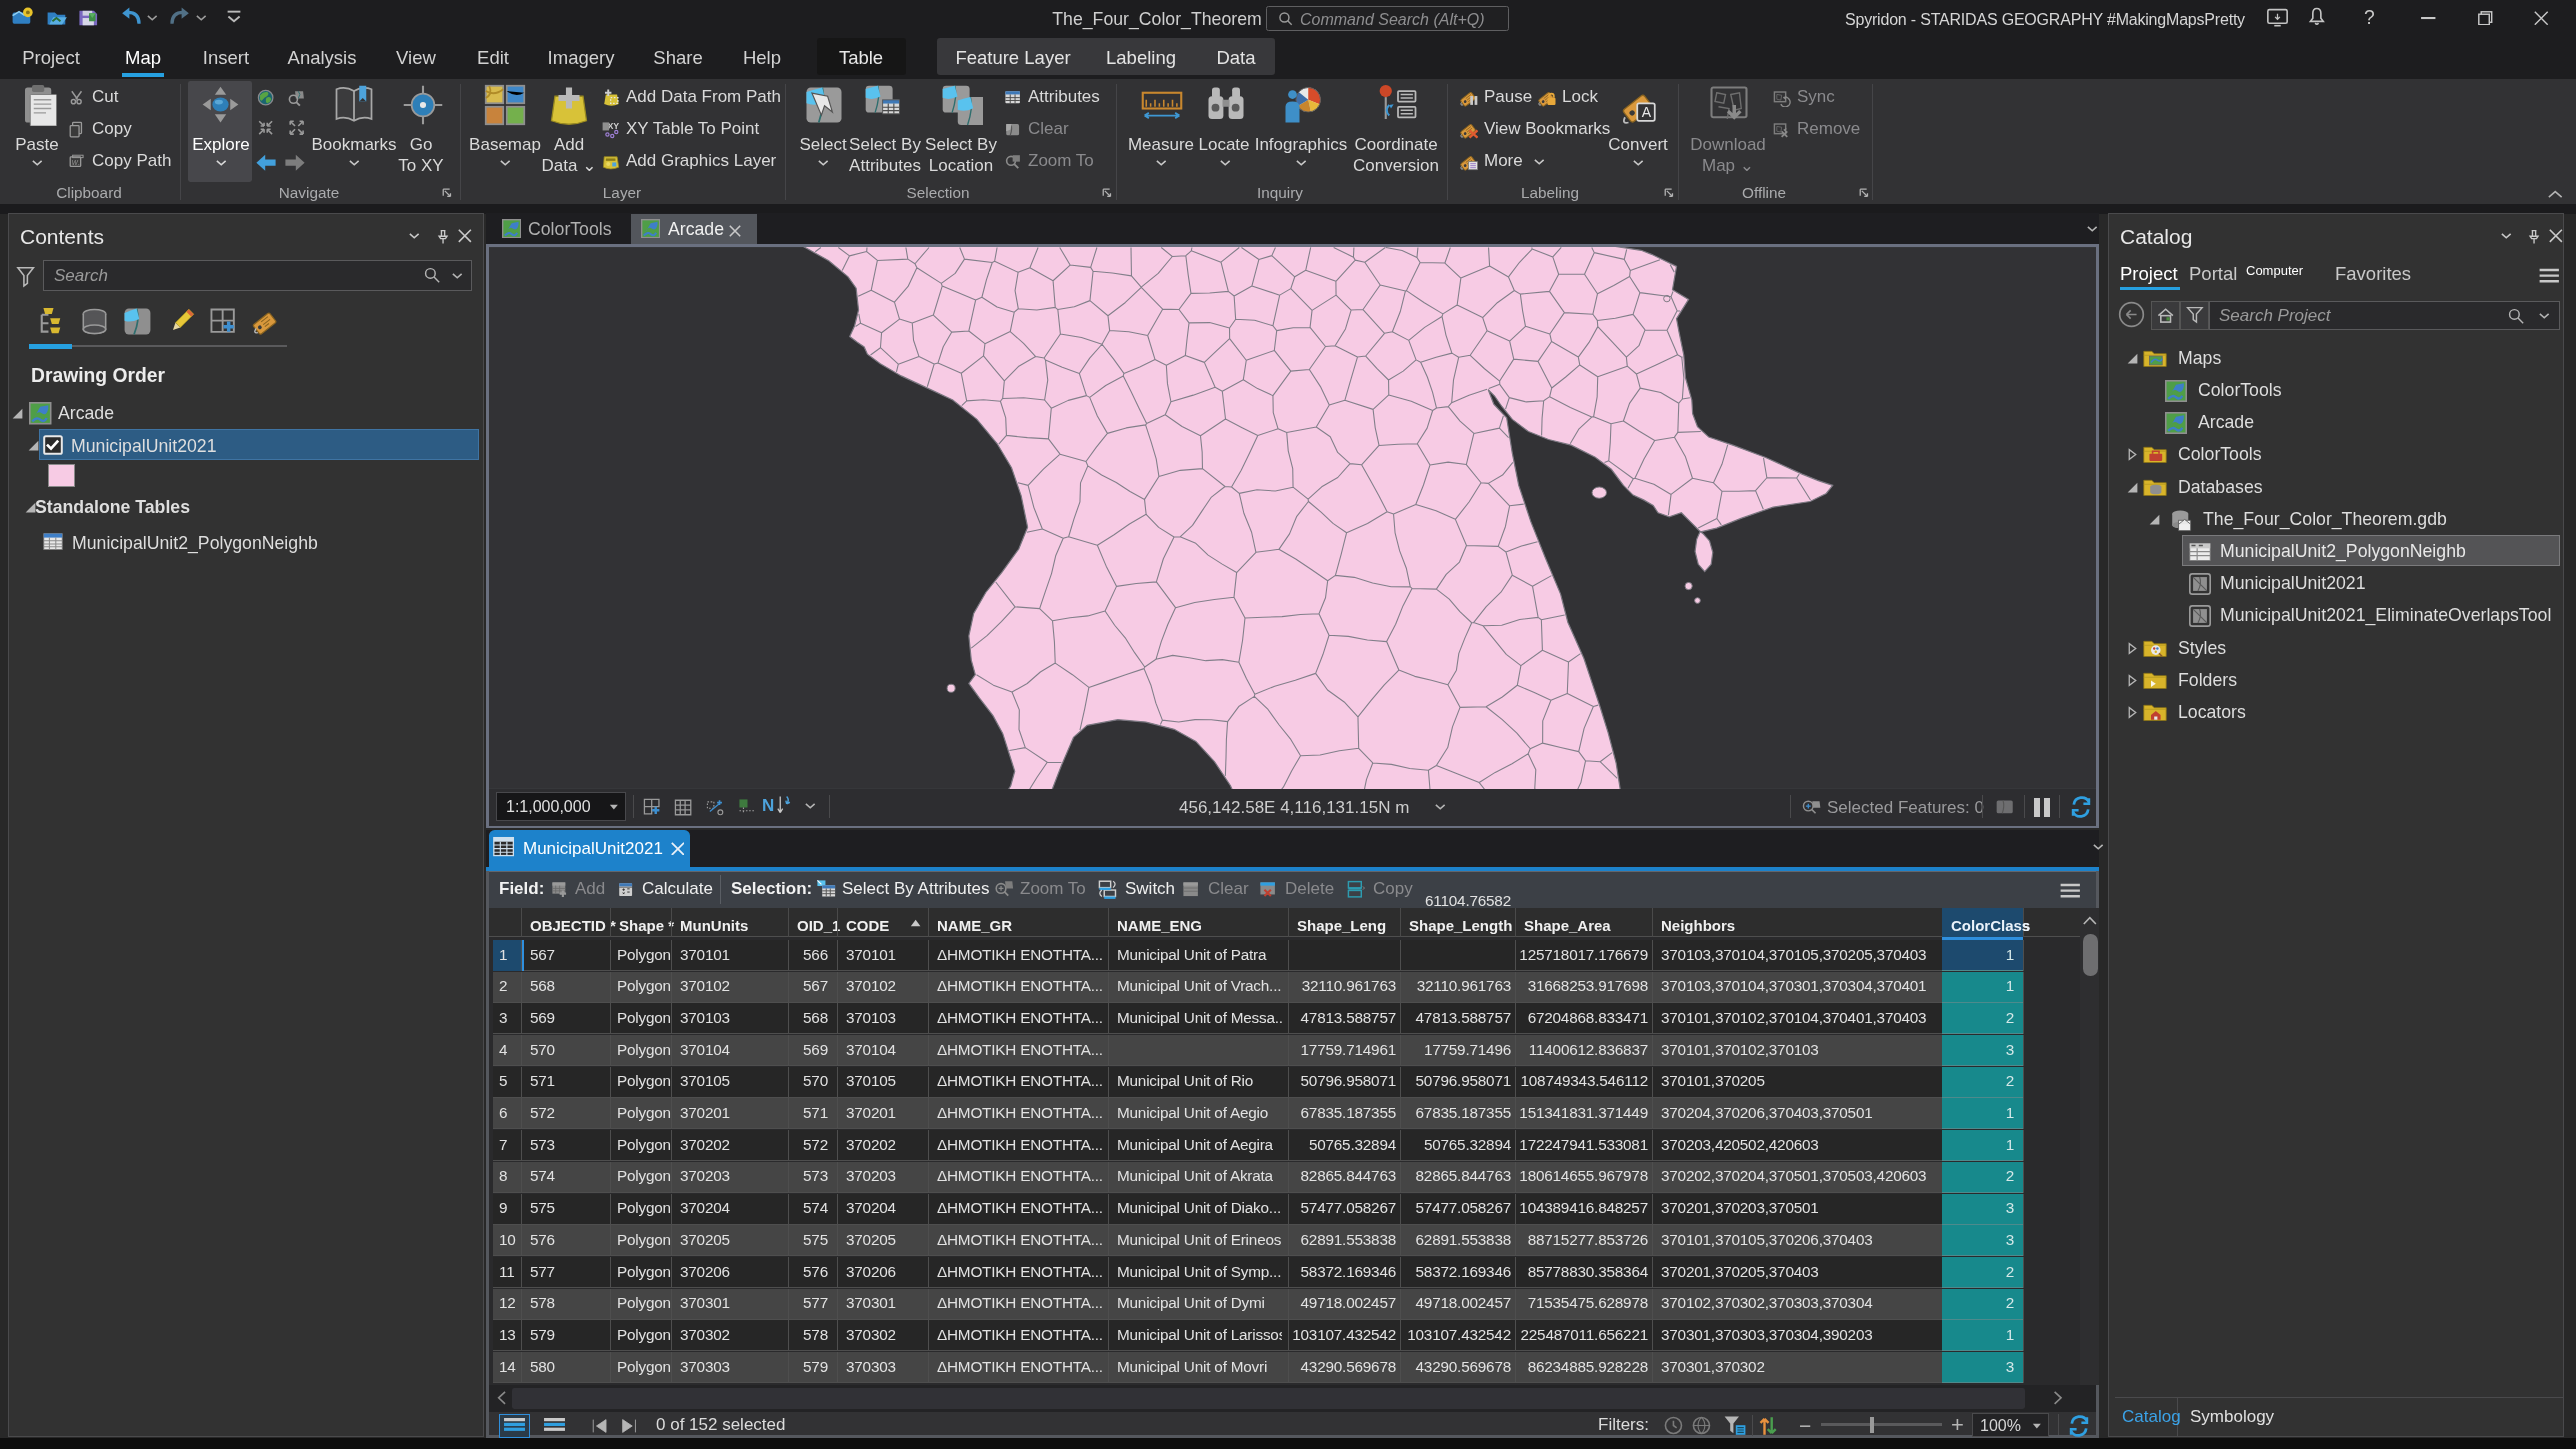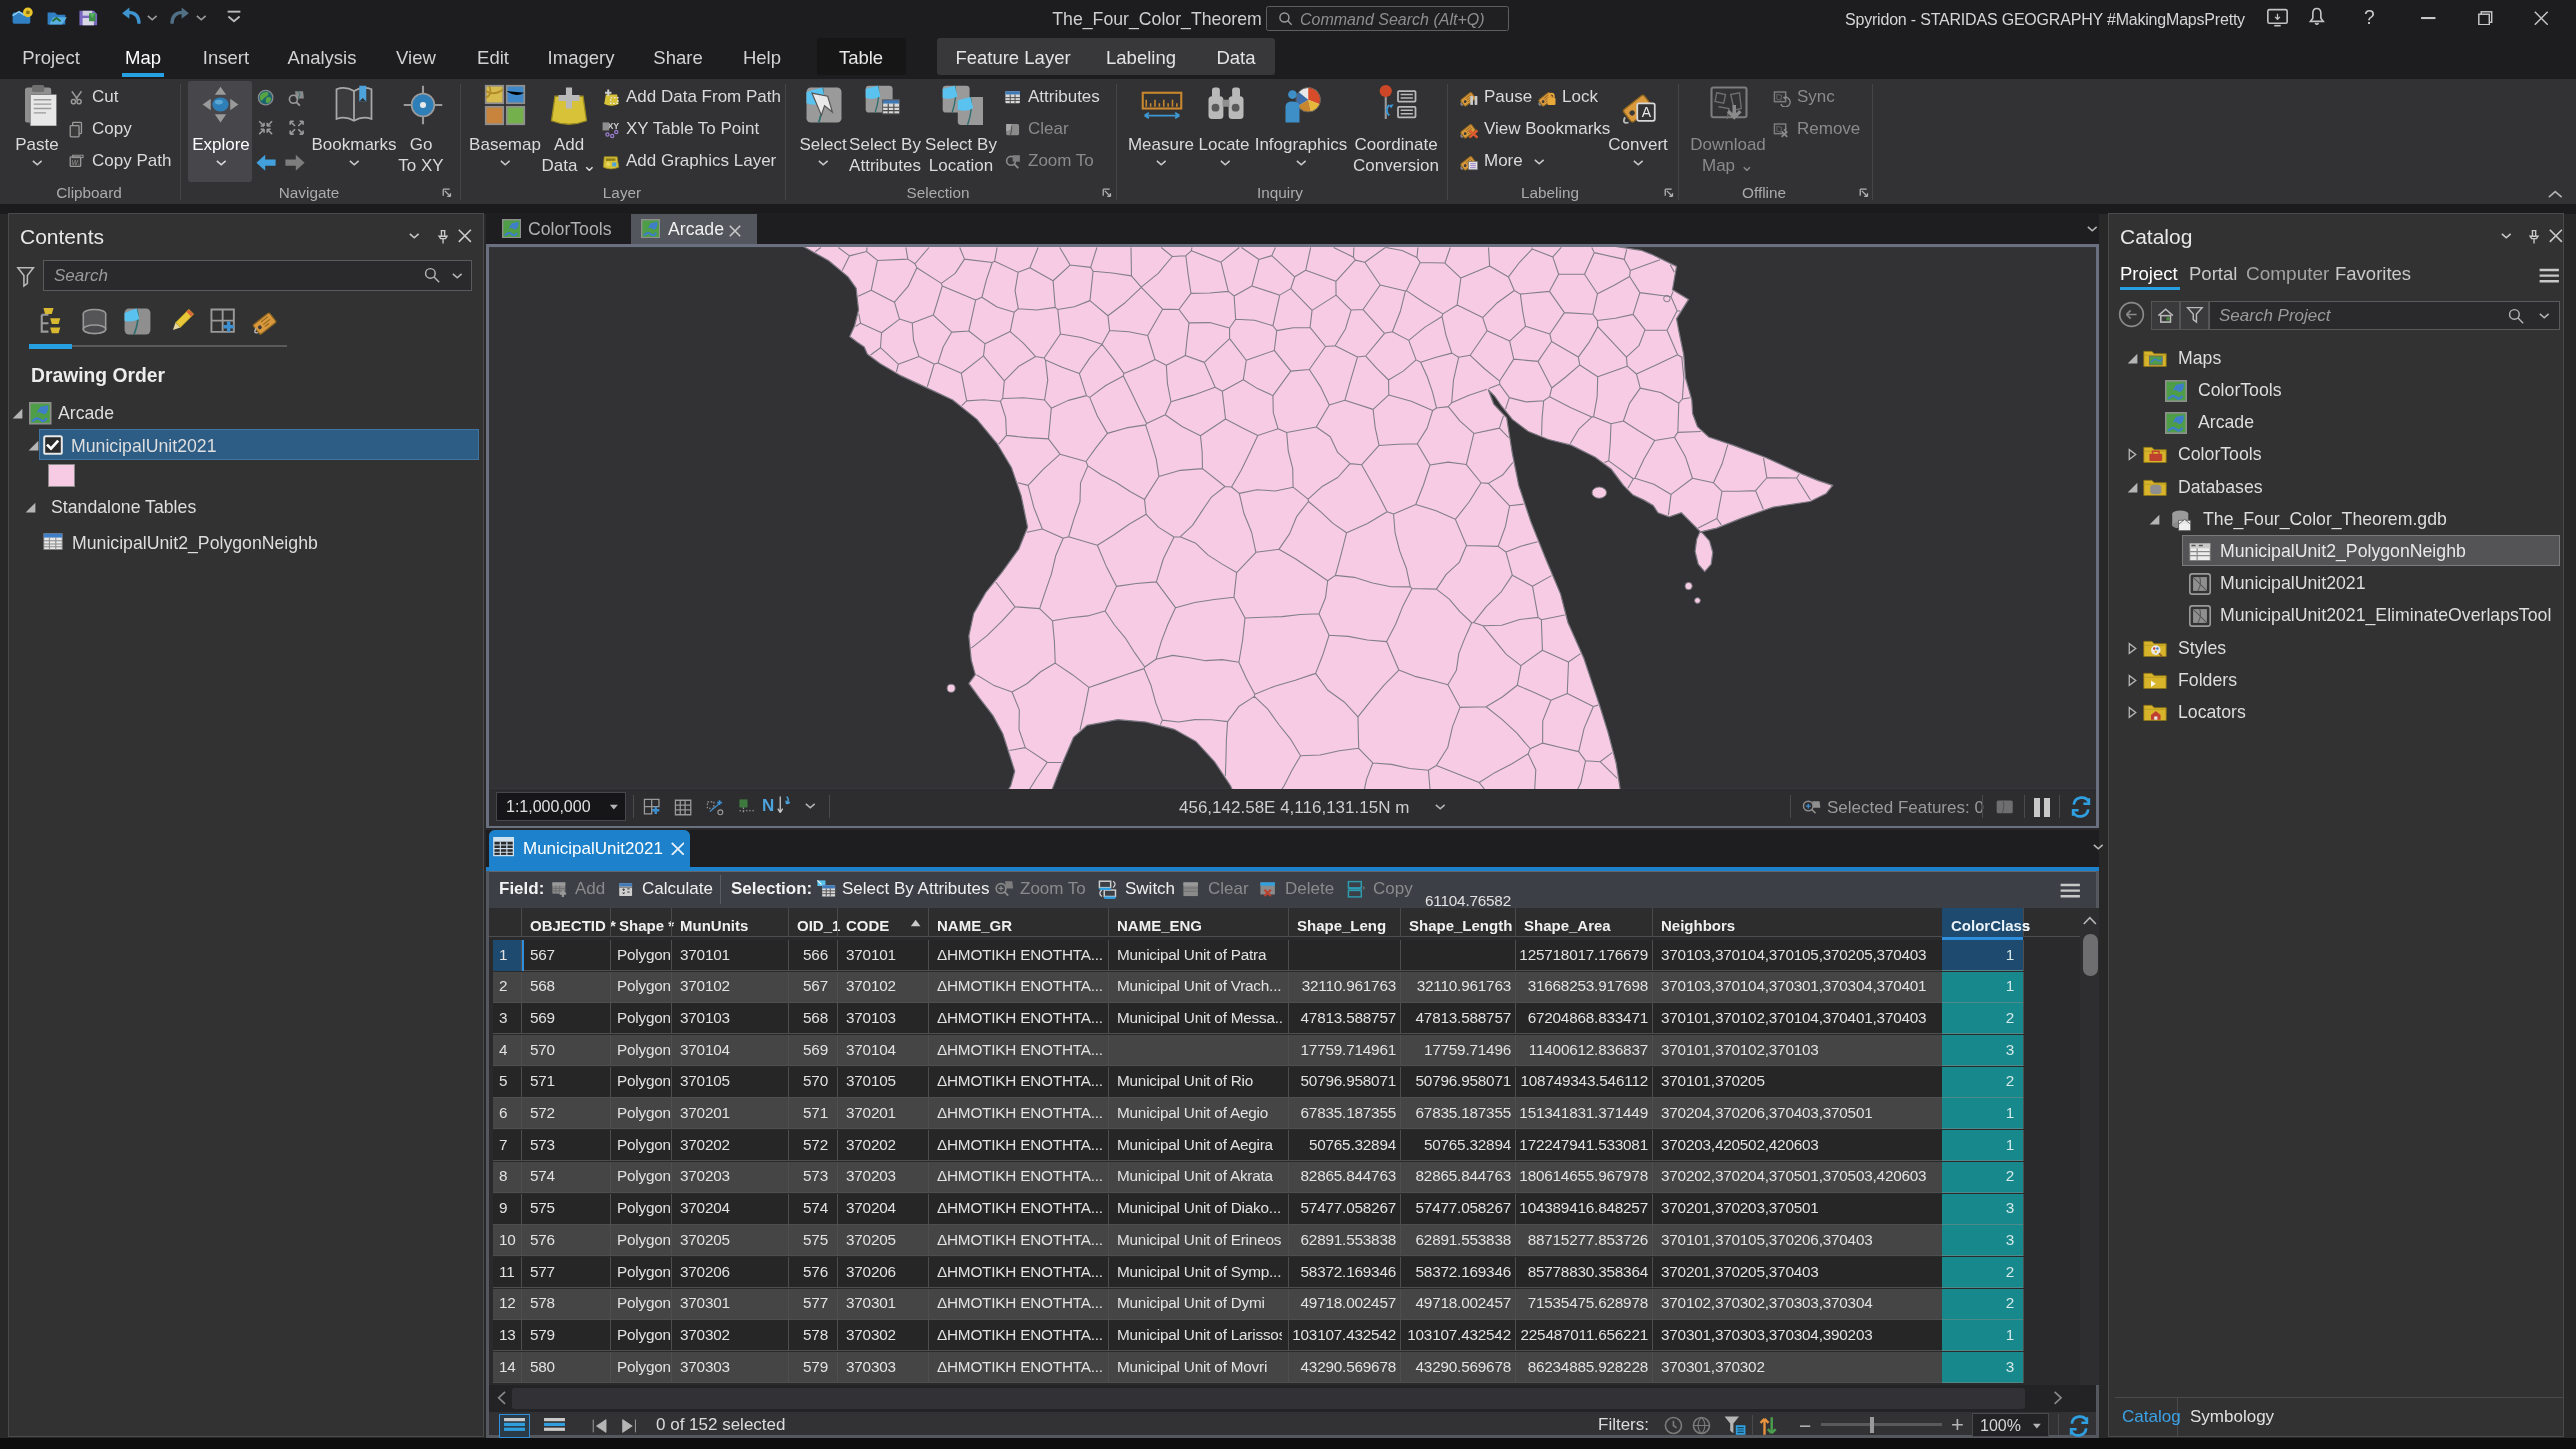--- a/index.html
+++ b/index.html
@@ -530,21 +530,21 @@
   </svg>
 <svg style="position:absolute;left:43px;top:435px" width="20" height="20" viewBox="0 0 25 25">
     <rect x="1.5" y="1.5" width="22" height="22" rx="2" fill="#2a2a2a" stroke="#e8e8e8" stroke-width="2.5"></rect>
     <path d="M5 12 l5 5 9 -10" stroke="#fff" stroke-width="3.4" fill="none"></path>
   </svg>
 <div class="treetxt" style="left:71px;top:436px">MunicipalUnit2021</div>
 <div class="abs" style="left:48px;top:464px;width:26.6px;height:22.5px;background:#f7cbe4;border:0.8px solid #8a8a8a"></div>
 <svg style="position:absolute;left:24px;top:501px" width="13" height="13" viewBox="0 0 16 16">
     <path d="M14 2 V14 H2 Z" fill="#b5b5b5"></path>
   </svg>
-<div class="treetxt" style="left:51px;top:497px;font-weight:normal">Standalone Tables</div>
+<div class="treetxt" style="left:35px;top:497px;font-weight:bold">Standalone Tables</div>
 <svg style="position:absolute;left:43px;top:532px" width="20" height="20" viewBox="0 0 25 25">
     <rect x="1" y="2" width="23" height="20" fill="#e8e8e8" stroke="#777"></rect>
     <rect x="1" y="2" width="23" height="5" fill="#3e7fc8"></rect>
     <path d="M1 11 h23 M1 15 h23 M1 18.5 h23 M8 7 v15 M16 7 v15" stroke="#8a8a8a" stroke-width="1.3"></path>
   </svg>
 <div class="treetxt" style="left:72px;top:533px">MunicipalUnit2_PolygonNeighb</div>
 <div class="abs" style="left:486px;top:213px;width:1613px;height:31px;background:#1e1e21"></div>
 <svg style="position:absolute;left:502px;top:219px" width="19.3" height="19.3" viewBox="0 0 28 28">
     <rect x="1" y="1" width="26" height="26" fill="#4f9e47" stroke="#8f8f8f" stroke-width="2"></rect>
     <path d="M6 20 Q10 10 16 14 Q22 18 24 8 L24 4 L14 6 Z" fill="#3e7fc8"></path>
@@ -1217,21 +1217,21 @@
   </svg>
 <svg style="position:absolute;left:2526px;top:229px" width="14.5" height="16" viewBox="0 0 18 20">
     <path d="M7 2 H13 M8 2 V9 M12 2 V9 M5 9 H15 L13 12 H7 Z M10 12 V18" stroke="#c9c9c9" stroke-width="1.7" fill="none"></path>
   </svg>
 <svg style="position:absolute;left:2549px;top:229px" width="13.7" height="13.7" viewBox="0 0 17 17">
     <path d="M1 1 L16 16 M16 1 L1 16" stroke="#c9c9c9" stroke-width="2"></path>
   </svg>
 <div class="txt" style="left:2120px;top:263px;font-size:18.5px;color:#fff">Project</div>
 <div class="abs" style="left:2120px;top:287px;width:60px;height:3.2px;background:#26a0e0"></div>
 <div class="txt" style="left:2189px;top:263px;font-size:18.5px;color:#c9c9c9">Portal</div>
-<div class="txt" style="left:2246px;top:263px;font-size:19px;color:#a3a3a3">Computer</div>
+<div class="txt" style="left:2246px;top:263px;font-size:13px;color:#ffffff">Computer</div>
 <div class="txt" style="left:2335px;top:263px;font-size:18.5px;color:#c9c9c9">Favorites</div>
 <svg style="position:absolute;left:2538px;top:266px" width="22.5" height="19.3" viewBox="0 0 28 24">
     <path d="M2 5 H26 M2 12 H26 M2 19 H26" stroke="#c8c8c8" stroke-width="3"></path>
   </svg>
 <svg style="position:absolute;left:2118px;top:301px" width="27" height="27" viewBox="0 0 32 32">
     <circle cx="16" cy="16" r="14" fill="none" stroke="#8a8a8a" stroke-width="2"></circle>
     <path d="M10 16 h12 M10 16 l5 -5 M10 16 l5 5" stroke="#8a8a8a" stroke-width="2" fill="none"></path>
   </svg>
 <div class="abs" style="left:2151px;top:301px;width:29px;height:29px;background:#3a3a3c;border:0.8px solid #555"></div>
 <svg style="position:absolute;left:2156px;top:306px" width="19.3" height="19.3" viewBox="0 0 24 24">

